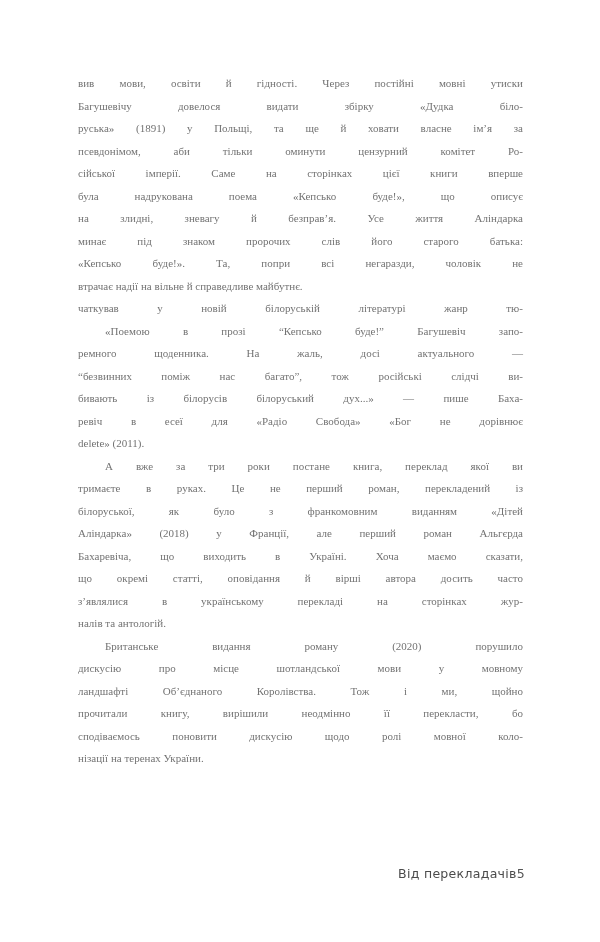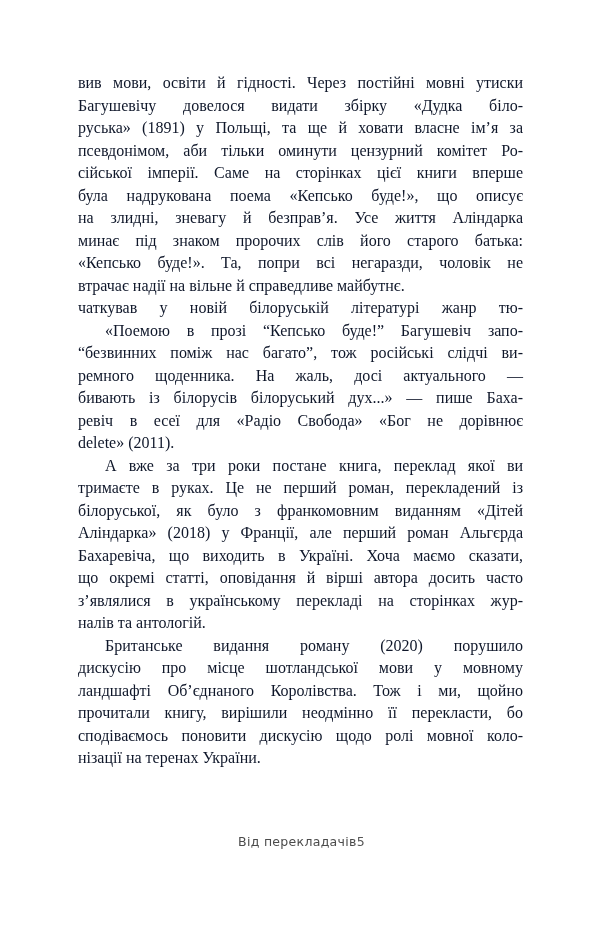--- a/index.html
+++ b/index.html
@@ -13,22 +13,22 @@
     height: 942px;
     background: #ffffff;
     overflow: hidden;
     font-family: "Liberation Serif", serif;
   }
   .text-block {
     position: absolute;
     left: 78px;
     top: 72px;
     width: 445px;
-    color: #0f172a;
-    font-size: 16px;
+    color: #737373;
+    font-size: 11px;
   }
   .paragraph {
     margin: 0;
     padding: 0;
   }
   .line {
     height: 22.5px;
     line-height: 22.5px;
     text-align: justify;
     text-align-last: justify;
@@ -38,24 +38,24 @@
   .line.last {
     text-align: center;
     text-align-last: left;
   }
   .line.indent {
     padding-left: 27px;
   }
   .footer {
     position: absolute;
     left: 78px;
-    top: 834px;
+    top: 866px;
     width: 447px;
     display: flex;
-    justify-content: center;
+    justify-content: flex-end;
     align-items: baseline;
     font-family: "DejaVu Sans", sans-serif;
     font-size: 12.5px;
     color: #4b4b4b;
     letter-spacing: 0.3px;
   }
   .footer .page-num {
     color: #555555;
   }
 </style>
@@ -72,22 +72,22 @@
         <div class="line">сійської імперії. Саме на сторінках цієї книги вперше</div>
         <div class="line">була надрукована поема «Кепсько буде!», що описує</div>
         <div class="line">на злидні, зневагу й безправ’я. Усе життя Аліндарка</div>
         <div class="line">минає під знаком пророчих слів його старого батька:</div>
         <div class="line">«Кепсько буде!». Та, попри всі негаразди, чоловік не</div>
         <div class="line last">втрачає надії на вільне й справедливе майбутнє.</div>
       </div>
       <div class="paragraph">
         <div class="line">чаткував у новій білоруській літературі жанр тю-</div>
         <div class="line indent">«Поемою в прозі “Кепсько буде!” Багушевіч запо-</div>
+        <div class="line">ремного щоденника. На жаль, досі актуального —</div>
         <div class="line">“безвинних поміж нас багато”, тож російські слідчі ви-</div>
-        <div class="line">ремного щоденника. На жаль, досі актуального —</div>
         <div class="line">бивають із білорусів білоруський дух...» — пише Баха-</div>
         <div class="line">ревіч в есеї для «Радіо Свобода» «Бог не дорівнює</div>
         <div class="line last">delete» (2011).</div>
       </div>
       <div class="paragraph">
         <div class="line indent">А вже за три роки постане книга, переклад якої ви</div>
         <div class="line">тримаєте в руках. Це не перший роман, перекладений із</div>
         <div class="line">білоруської, як було з франкомовним виданням «Дітей</div>
         <div class="line">Аліндарка» (2018) у Франції, але перший роман Альгєрда</div>
         <div class="line">Бахаревіча, що виходить в Україні. Хоча маємо сказати,</div>

